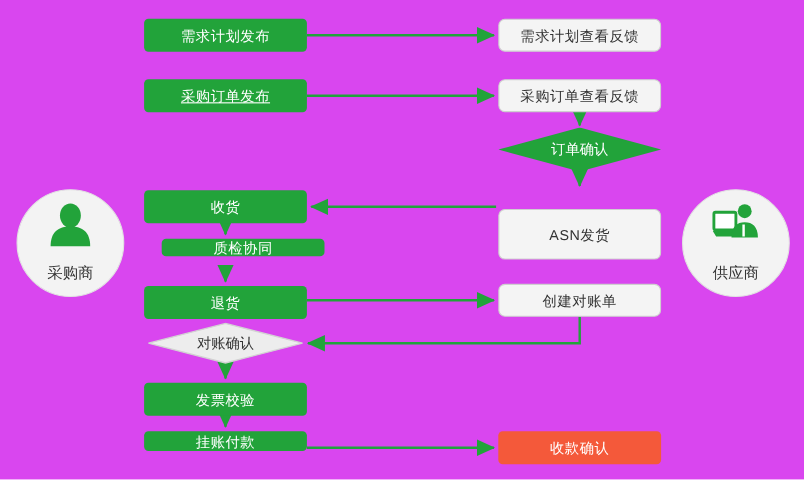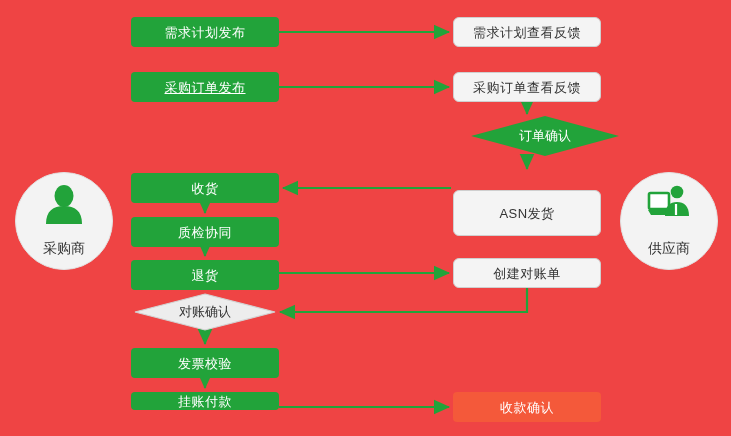--- a/index.html
+++ b/index.html
@@ -1,17 +1,17 @@
 <!DOCTYPE html>
 <html><head>
 <meta charset="utf-8">
 <style>
   html,body{margin:0;padding:0;background:#ffffff;}
   body{font-family:"Liberation Sans","DejaVu Sans",sans-serif;}
-  #stage{position:relative;width:731px;height:436px;background:#ef4444;overflow:hidden;}
+  #stage{position:relative;width:731px;height:436px;background:#d946ef;overflow:hidden;}
   svg#wires{position:absolute;left:0;top:0;width:731px;height:436px;pointer-events:none;}
 
   .node{position:absolute;display:flex;align-items:center;justify-content:center;
         box-sizing:border-box;font-size:13px;line-height:1;letter-spacing:.5px;}
   .node.green{background:#22a33a;color:#ffffff;border-radius:4px;}
   .node.gray{background:#f4f4f4;color:#333333;border:1px solid #cfcfcf;border-radius:6px;}
   .node.orange{background:#f4593a;color:#ffffff;border-radius:4px;}
 
   .diamond{position:absolute;display:flex;align-items:center;justify-content:center;
            font-size:13px;box-sizing:border-box;}
@@ -74,36 +74,36 @@
   </div>
 
   <div class="node green" style="left:131px;top:72px;width:148px;height:30px;text-decoration:underline;">
     <span>采购订单发布</span>
   </div>
 
   <div class="node gray" style="left:453px;top:72px;width:148px;height:30px;">
     <span>采购订单查看反馈</span>
   </div>
 
-  <div class="diamond green" style="left:471px;top:116px;width:148px;height:40px;">
+  <div class="diamond green" style="left:453px;top:116px;width:148px;height:40px;">
     <svg class="dshape" viewBox="0 0 148 40" preserveAspectRatio="none">
       <polygon points="74,0 148,20 74,40 0,20" fill="#22a33a"></polygon>
     </svg>
     <span class="dlabel">订单确认</span>
   </div>
 
   <div class="node gray" style="left:453px;top:190px;width:148px;height:46px;">
     <span>ASN发货</span>
   </div>
 
   <div class="node green" style="left:131px;top:173px;width:148px;height:30px;">
     <span>收货</span>
   </div>
 
-  <div class="node green" style="left:131px;top:217px;width:148px;height:30px;">
+  <div class="node green" style="left:147px;top:217px;width:148px;height:16px;">
     <span>质检协同</span>
   </div>
 
   <div class="node green" style="left:131px;top:260px;width:148px;height:30px;">
     <span>退货</span>
   </div>
 
   <div class="node gray" style="left:453px;top:258px;width:148px;height:30px;">
     <span>创建对账单</span>
   </div>

